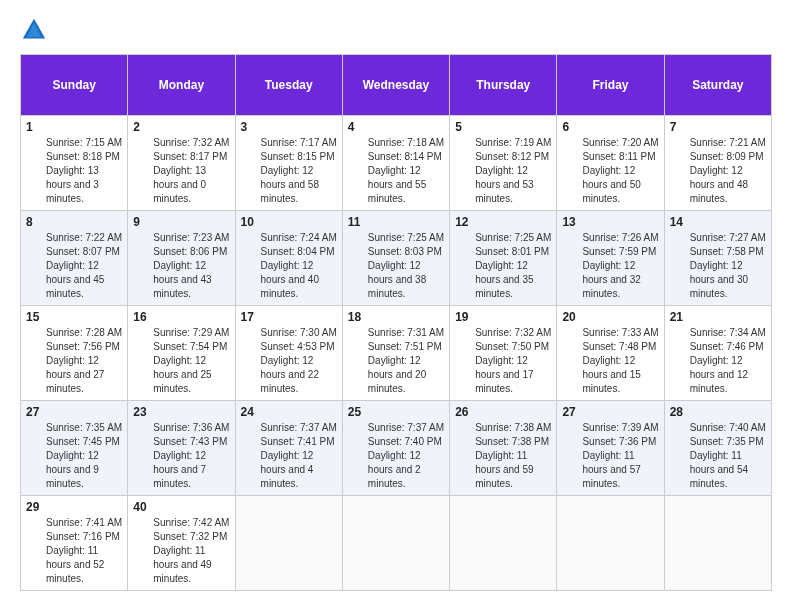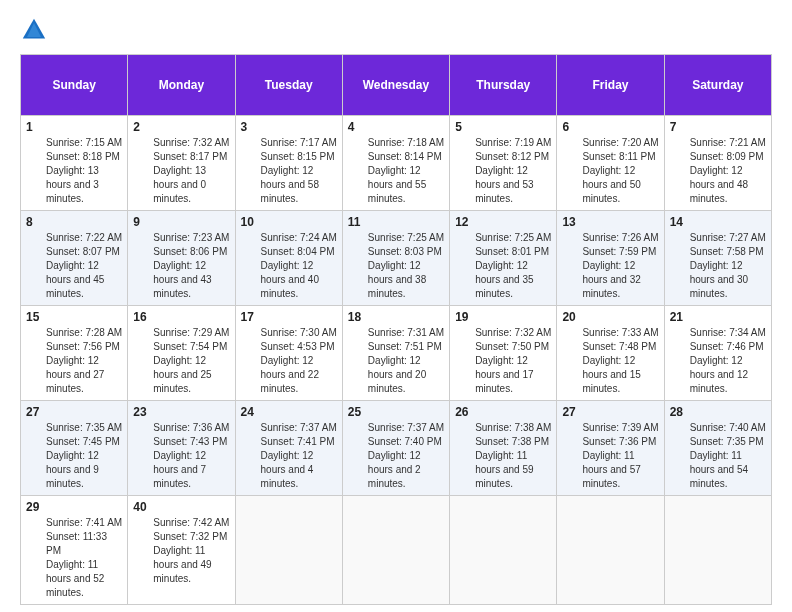--- a/index.html
+++ b/index.html
@@ -361,21 +361,21 @@
             <span>Sunset: 7:35 PM</span><br>
             <span>Daylight: 11 hours and 54 minutes.</span>
           </div>
         </td>
         </tr>
         <tr>
           <td>
           <span class="day-num">29</span>
           <div class="day-detail">
             <span>Sunrise: 7:41 AM</span><br>
-            <span>Sunset: 11:33 PM</span><br>
+            <span>Sunset: 7:16 PM</span><br>
             <span>Daylight: 11 hours and 52 minutes.</span>
           </div>
         </td>
           <td>
           <span class="day-num">40</span>
           <div class="day-detail">
             <span>Sunrise: 7:42 AM</span><br>
             <span>Sunset: 7:32 PM</span><br>
             <span>Daylight: 11 hours and 49 minutes.</span>
           </div>

